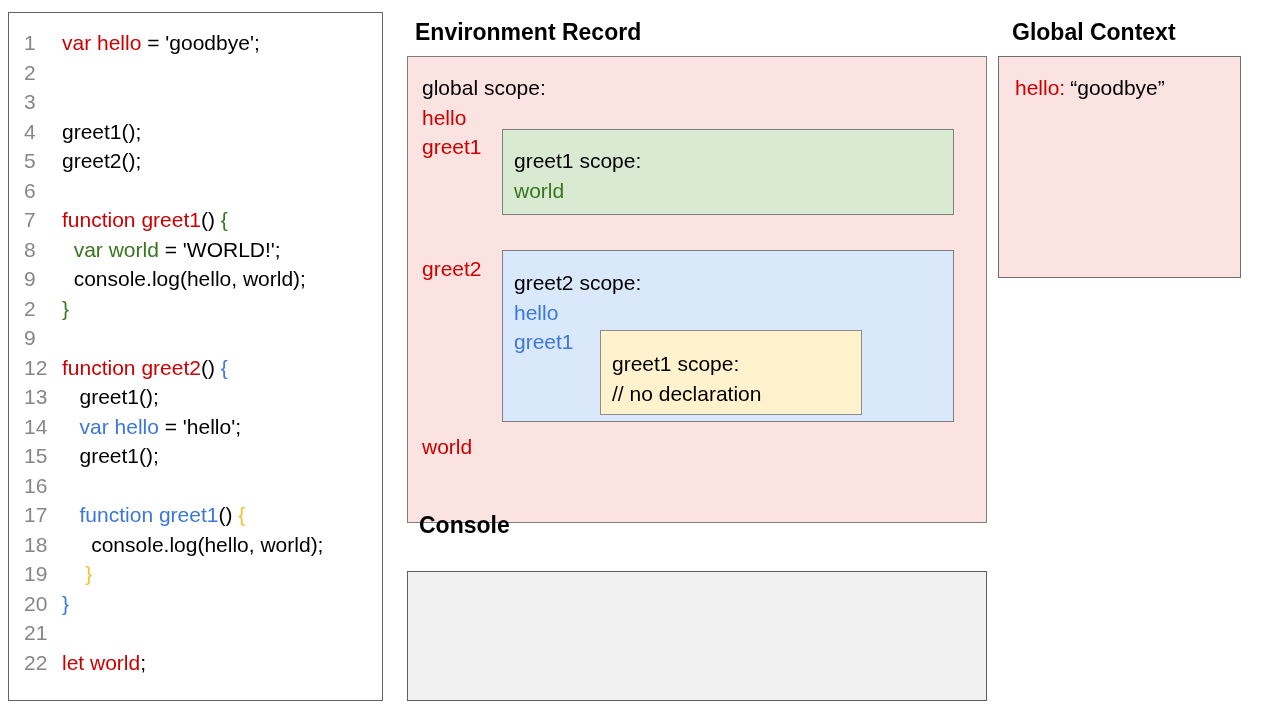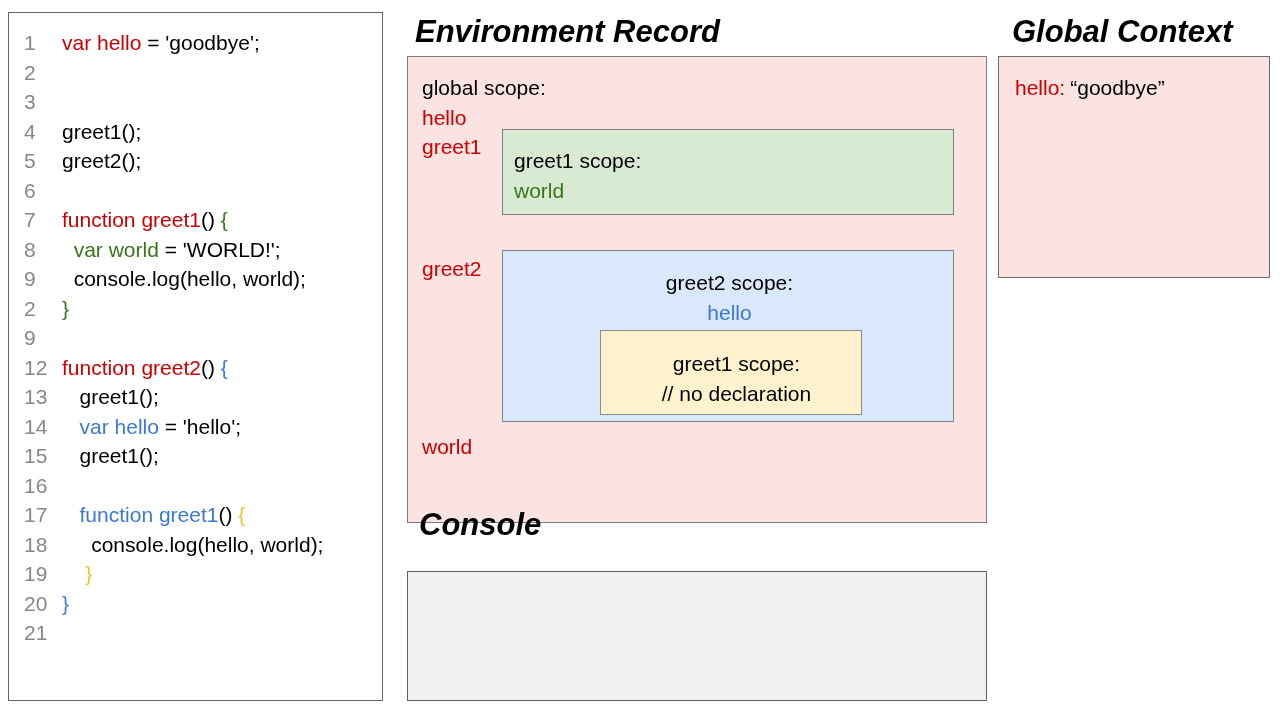--- a/index.html
+++ b/index.html
@@ -22,21 +22,21 @@
   .code-panel{
     left:8px;top:12px;width:375px;height:689px;box-sizing:border-box;
     background:#fff;border:1.5px solid #636363;
     padding-top:15px;
   }
   .code-line{display:flex;height:29.5px;}
   .ln{flex:none;width:38px;padding-left:15px;color:#878787;}
   .code{white-space:pre;}
 
   
-  .panel-title{font-weight:bold;font-size:31px;line-height:26px;font-style:italic;}
+  .panel-title{font-weight:bold;font-size:23px;line-height:26px;}
   .er-title{left:415px;top:19px;}
   .console-title{left:419px;top:512px;}
   .gc-title{left:1004px;top:19px;margin-left:8px;}
 
   
   .er-box{
     left:407px;top:56px;width:580px;height:467px;box-sizing:border-box;
     background:var(--pink-fill,#fae3e1);border:1.5px solid #7d7d7d;
   }
   .er-box .lbl{position:absolute;left:14px;white-space:pre;}
@@ -49,37 +49,36 @@
   .scope-box{position:absolute;box-sizing:border-box;border:1px solid #7f7f7f;}
   .greet1-box{
     left:94px;top:72px;width:452px;height:86px;
     background:var(--green-fill,#d9ead3);
     padding:16px 0 0 11px;
   }
   .greet2-box{
     left:94px;top:193px;width:452px;height:172px;
     background:var(--blue-fill,#dae8fc);
     padding:17px 8px 0 11px;
-    text-align:center;
   }
   .inner-yellow{
     left:97px;top:79px;width:262px;height:85px;
     background:var(--yellow-fill,#fff2cc);border:1px solid #8c8c8c;
     padding:18px 0 0 11px;box-sizing:border-box;position:absolute;
   }
 
   
   .console-box{
     left:407px;top:571px;width:580px;height:130px;box-sizing:border-box;
     background:var(--console-fill,#f1f1f1);border:1.5px solid #5f5f5f;
   }
 
   
   .gc-box{
-    left:998px;top:56px;width:272px;height:222px;box-sizing:border-box;
+    left:998px;top:56px;width:243px;height:222px;box-sizing:border-box;
     background:var(--pink-fill,#fae3e1);border:1.5px solid #6e6e6e;
     padding:16px 0 0 16px;
   }
   .gc-entry .val{margin-left:5px;color:#000;}
 </style>
 </head>
 <body>
 
 <div class="abs code-panel">
   <div>
@@ -158,20 +157,24 @@
         <span class="ln">19</span>
         <span class="code"><span class="c-k">    </span><span class="c-orange">}</span></span>
       </div>
       <div class="code-line">
         <span class="ln">20</span>
         <span class="code"><span class="c-blue">}</span></span>
       </div>
       <div class="code-line">
         <span class="ln">21</span>
         <span class="code"></span>
+      </div>
+      <div class="code-line">
+        <span class="ln">22</span>
+        <span class="code"><span class="c-red">let world</span><span class="c-k">;</span></span>
       </div>
     </div>
 </div>
 
 <div class="abs panel-title er-title">Environment Record</div>
 
 <div class="abs er-box">
   <div class="lbl c-k lbl-global">global scope:</div>
   <div class="lbl c-red lbl-hello">hello</div>
   <div class="lbl c-red lbl-greet1">greet1</div>

